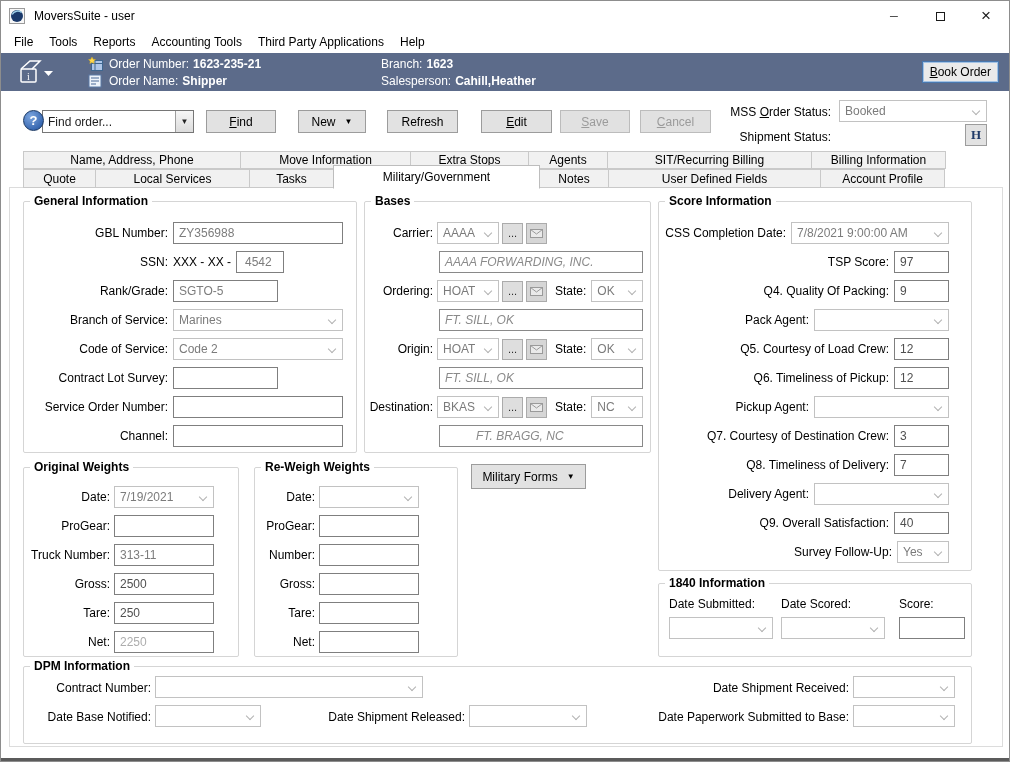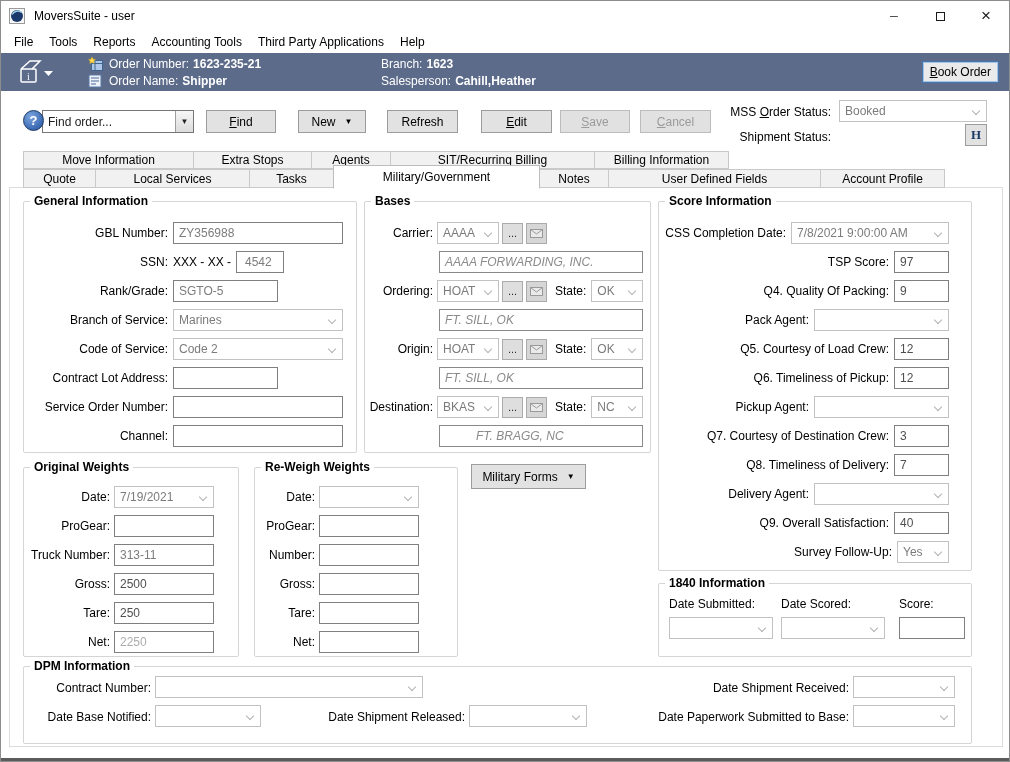--- a/index.html
+++ b/index.html
@@ -190,20 +190,21 @@
     </div>
     <span class="tb-label" style="right:178px; top:39px;">Shipment Status:</span>
     <div class="btn" style="left:964px; top:33px; width:22px; height:22px;">
       <span style="font-family:'Liberation Serif',serif; font-weight:bold; color:#1f3a68; font-size:13px;">H</span>
     </div>
   </div>
 
   <div class="tabpage"></div>
 
   <div class="tabrow r1">
+    <div class="tab" style="width:218px;">Name, Address, Phone</div>
     <div class="tab" style="width:171px;">Move Information</div>
     <div class="tab" style="width:119px;">Extra Stops</div>
     <div class="tab" style="width:80px;">Agents</div>
     <div class="tab" style="width:205px;">SIT/Recurring Billing</div>
     <div class="tab" style="width:135px;">Billing Information</div>
   </div>
 
   <div class="tabrow r2">
     <div class="tab" style="width:73px;">Quote</div>
     <div class="tab" style="width:155px;">Local Services</div>
@@ -244,21 +245,21 @@
           </div>
       </div>
       <div class="frow">
         <span class="glabel">Code of Service:</span>
         <div class="combo" style="width:170px;align-items:center;">
             <span class="val">Code 2</span>
             <span class="chev"></span>
           </div>
       </div>
       <div class="frow">
-        <span class="glabel">Contract Lot Address:</span>
+        <span class="glabel">Contract Lot Survey:</span>
         <div class="tb" style="width:105px;">
             <span></span>
           </div>
       </div>
       <div class="frow">
         <span class="glabel">Service Order Number:</span>
         <div class="tb" style="width:170px;">
             <span></span>
           </div>
       </div>

